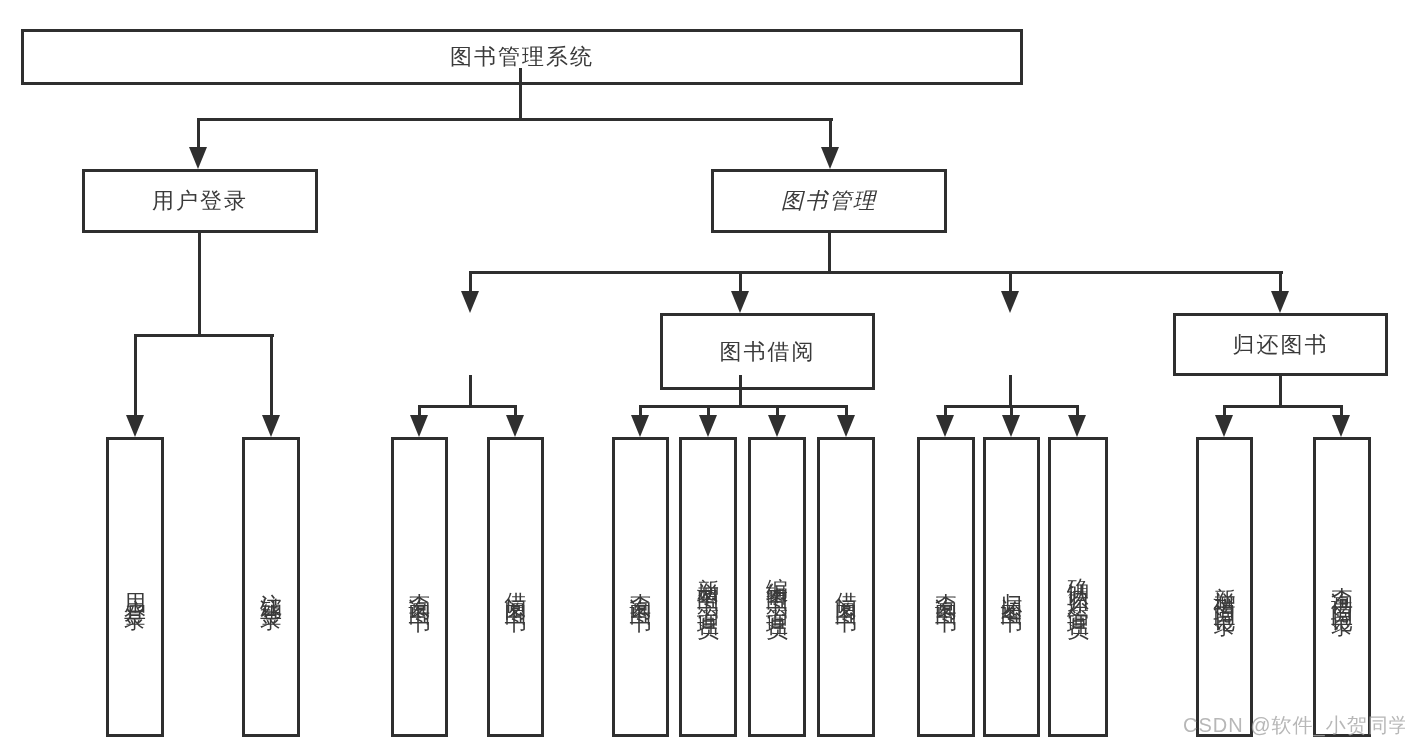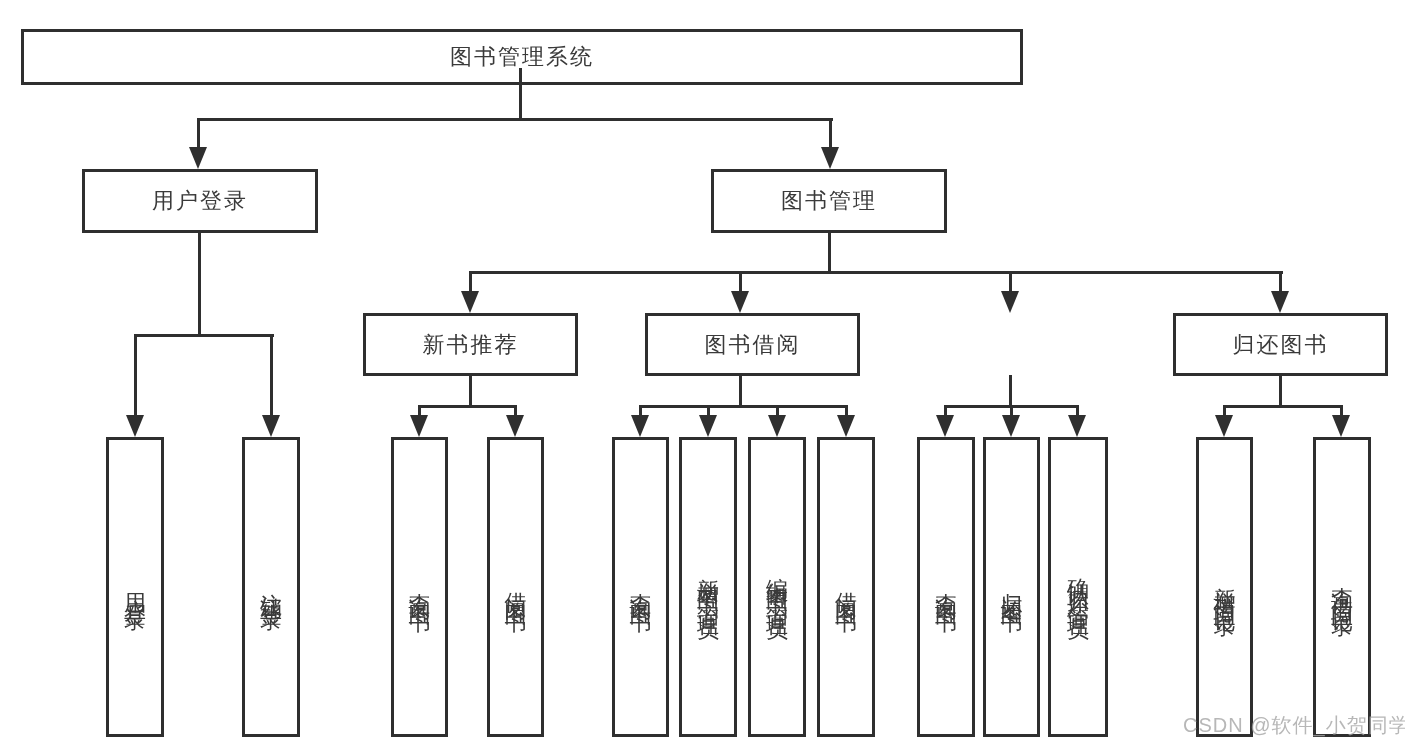--- a/index.html
+++ b/index.html
@@ -71,21 +71,21 @@
     <div class="hseg" style="left:197px;top:118px;width:636px;"></div>
     <div class="vseg" style="left:197px;top:118px;height:32px;"></div>
     <div class="arrow" style="left:189px;top:147px;"></div>
     <div class="vseg" style="left:829px;top:118px;height:32px;"></div>
     <div class="arrow" style="left:821px;top:147px;"></div>
   </div>
 
   <div class="node" style="left:82px;top:169px;width:236px;height:64px;">
     <span>用户登录</span>
   </div>
-  <div class="node" style="left:711px;top:169px;width:236px;height:64px;">
+  <div class="node" style="left:711px;top:169px;width:236px;height:64px;font-style:italic;">
     <span>图书管理</span>
   </div>
 
   <div>
     <div class="vseg" style="left:198px;top:232px;height:105px;"></div>
     <div class="hseg" style="left:134px;top:334px;width:140px;"></div>
     <div class="vseg" style="left:134px;top:334px;height:83px;"></div>
     <div class="arrow" style="left:126px;top:415px;"></div>
     <div class="vseg" style="left:270px;top:334px;height:83px;"></div>
     <div class="arrow" style="left:262px;top:415px;"></div>
@@ -97,24 +97,21 @@
     <div class="vseg" style="left:469px;top:271px;height:22px;"></div>
     <div class="arrow" style="left:461px;top:291px;"></div>
     <div class="vseg" style="left:739px;top:271px;height:22px;"></div>
     <div class="arrow" style="left:731px;top:291px;"></div>
     <div class="vseg" style="left:1009px;top:271px;height:22px;"></div>
     <div class="arrow" style="left:1001px;top:291px;"></div>
     <div class="vseg" style="left:1279px;top:271px;height:22px;"></div>
     <div class="arrow" style="left:1271px;top:291px;"></div>
   </div>
 
-  <div class="node" style="left:363px;top:313px;width:215px;height:63px;">
-    <span>新书推荐</span>
-  </div>
-  <div class="node" style="left:645px;top:313px;width:215px;height:63px;">
+  <div class="node" style="left:660px;top:313px;width:215px;height:77px;">
     <span>图书借阅</span>
   </div>
   <div class="node" style="left:1173px;top:313px;width:215px;height:63px;">
     <span>归还图书</span>
   </div>
 
   <div>
     <div class="vseg" style="left:469px;top:375px;height:33px;"></div>
     <div class="hseg" style="left:418px;top:405px;width:99px;"></div>
     <div class="vseg" style="left:418px;top:405px;height:13px;"></div>

